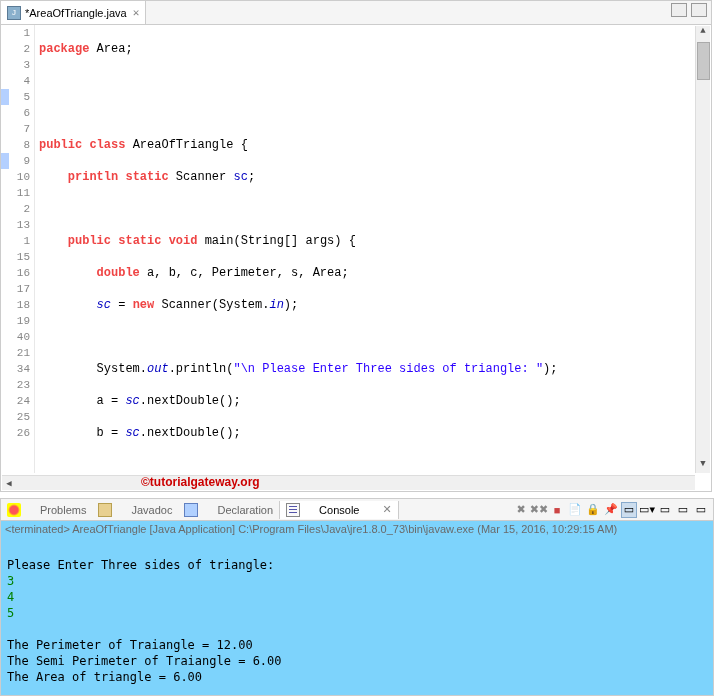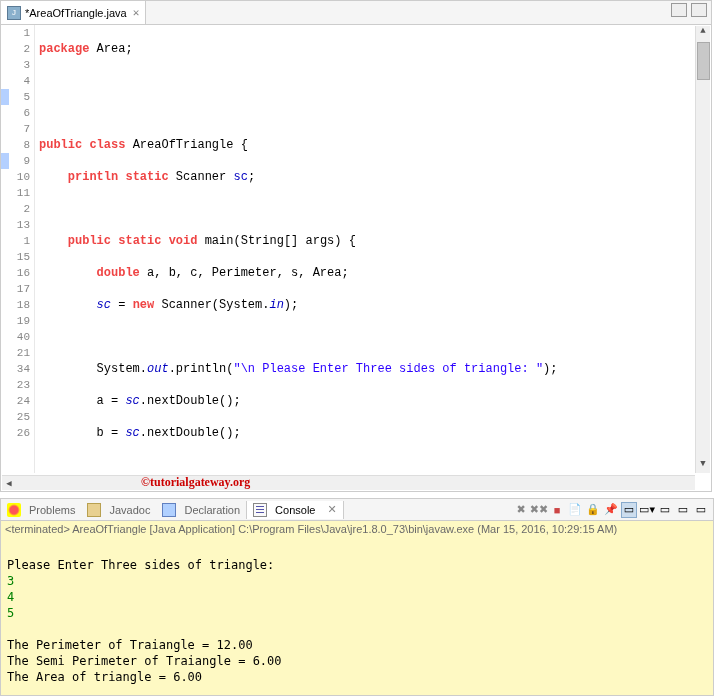--- a/index.html
+++ b/index.html
@@ -22,33 +22,33 @@
 .code .str { color: #2a00ff; }
 .code .fld { color: #0000c0; }
 .code .sfld { color: #0000c0; font-style: italic; }
 .vscroll { position: absolute; right: 1px; top: 25px; bottom: 18px; width: 15px; background: #f0f0f0; border-left: 1px solid #ddd; }
 .vscroll-thumb { width: 13px; height: 38px; background: #c8c8c8; border: 1px solid #aaa; margin: 16px 1px; }
 .vscroll .arrow { height: 14px; text-align: center; font-size: 9px; color: #555; cursor: pointer; }
 .vscroll .arrow.up { position: absolute; top: 0; width: 100%; }
 .vscroll .arrow.down { position: absolute; bottom: 0; width: 100%; }
 .hscroll { position: absolute; left: 1px; right: 16px; bottom: 1px; height: 15px; background: #f0f0f0; border-top: 1px solid #ddd; }
 .hscroll .arrow { width: 14px; height: 13px; display: inline-block; text-align: center; font-size: 9px; color: #555; }
-.watermark { position: absolute; left: 140px; top: 474px; color: #c00; font-family: Liberation Serif, serif; font-size: 12px; font-weight: bold; z-index: 10; }
+.watermark { position: absolute; left: 140px; top: 474px; color: #c00; font-family: Liberation Sans, sans-serif; font-size: 12px; font-weight: bold; z-index: 10; }
 .views-bar { height: 22px; display: flex; align-items: center; border: 1px solid #ccc; border-bottom: none; background: #f5f5f5; margin-top: 6px; font-family: Tahoma, sans-serif; font-size: 11px; }
-.view-tab { display: flex; align-items: center; padding: 2px 6px; color: #666; gap: 8px; }
+.view-tab { display: flex; align-items: center; padding: 2px 6px; color: #666; gap: 19px; }
 .view-tab.active { background: #fff; color: #000; border-right: 1px solid #ccc; border-left: 1px solid #ccc; text-align: center; }
 .vicn { width: 14px; height: 14px; display: inline-block; }
 .vicn.problems { background: radial-gradient(circle, #f55 40%, #ff0 60%); border-radius: 2px; }
 .vicn.javadoc { background: #e8d090; border: 1px solid #b8a050; position: relative; }
 .vicn.decl { background: #b0d0ff; border: 1px solid #6080c0; }
 .vicn.console { background: #fafafa; border: 1px solid #888; position: relative; }
 .vicn.console::after { content: ""; position: absolute; left: 2px; top: 2px; right: 2px; bottom: 2px; background: repeating-linear-gradient(#55a 0 1px, transparent 1px 3px); }
 .view-toolbar { margin-left: auto; display: flex; gap: 2px; padding-right: 4px; }
 .view-toolbar .b { width: 16px; height: 16px; border: none; cursor: pointer; display: flex; align-items: center; justify-content: center; font-size: 11px; }
-.console-pane { border: 1px solid #ccc; height: 176px; background: #fef9c3; overflow: hidden; }
+.console-pane { border: 1px solid #ccc; height: 176px; background: #7dd3fc; overflow: hidden; }
 .console-header { font-family: Tahoma, sans-serif; font-size: 11px; color: #6a6a6a; padding: 2px 4px; white-space: nowrap; }
 .console-out { font-family: Consolas, monospace; font-size: 12px; line-height: 16px; white-space: pre; padding: 4px 6px; color: #000; }
 .console-in { color: #008000; }
 </style>
 </head>
 <body>
 
 <div class="editor-pane">
   <div class="tab-bar">
     <div class="tab">

